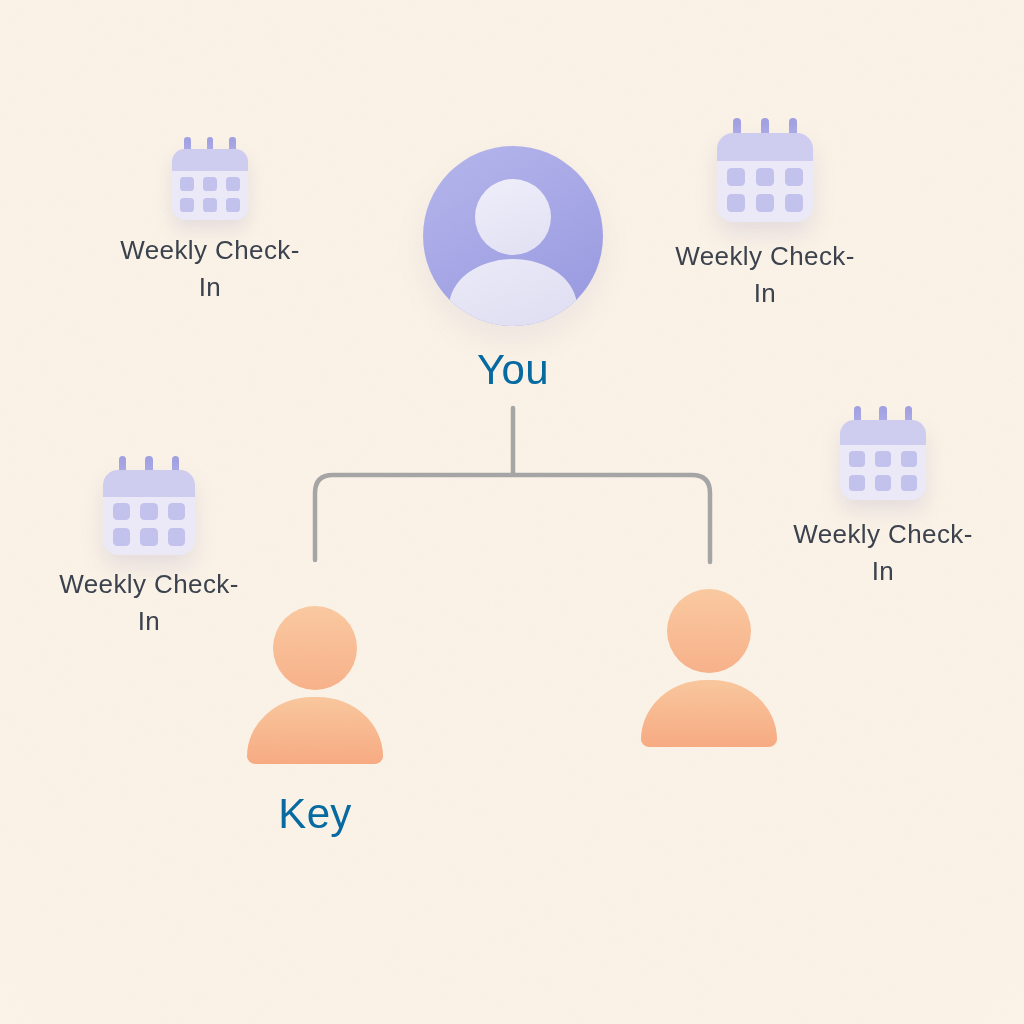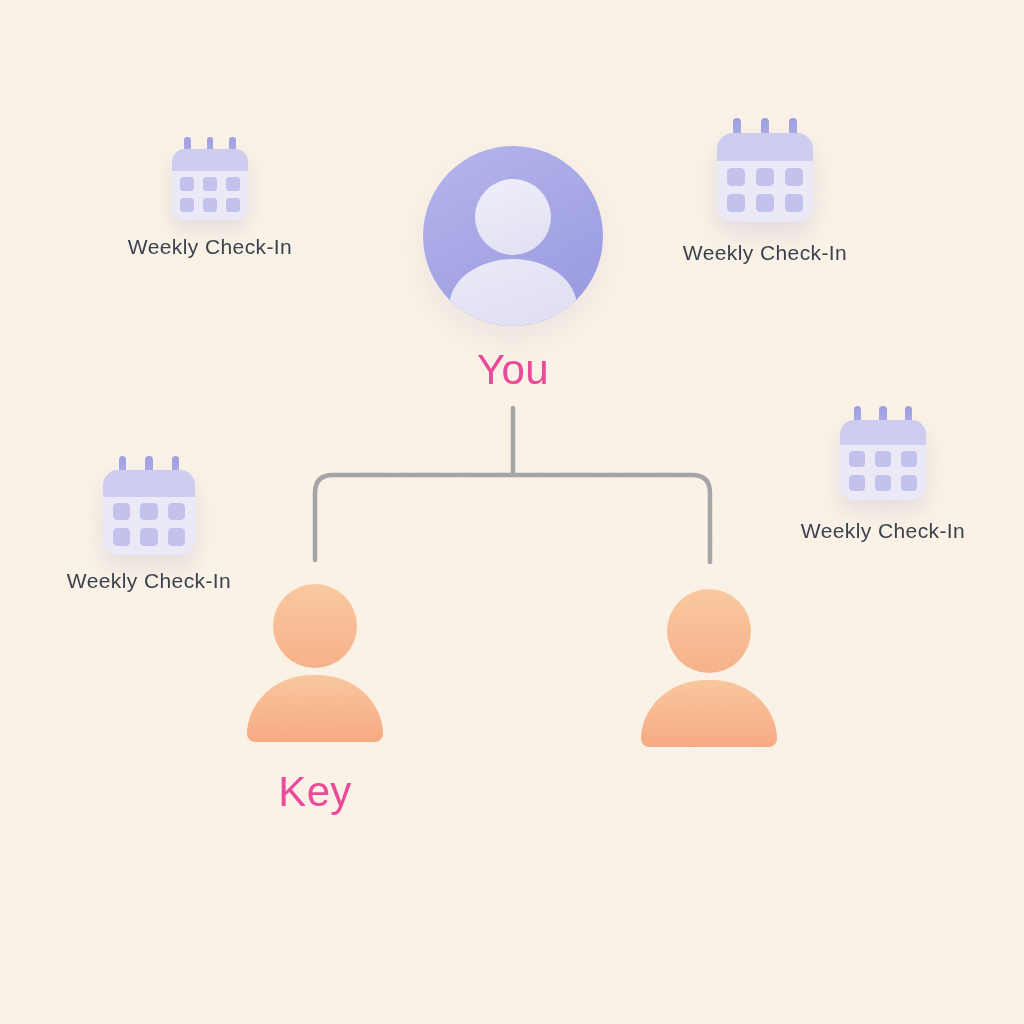--- a/index.html
+++ b/index.html
@@ -12,21 +12,21 @@
   .stage { position: relative; width: 1024px; height: 1024px; }
 
   
   .connector { position: absolute; inset: 0; width: 1024px; height: 1024px; }
   .connector path { fill: none; stroke: #a5a5a5; stroke-width: 4.5; stroke-linecap: round; }
 
   
   .node { position: absolute; display: flex; flex-direction: column; align-items: center; }
   .node-label {
     font-size: 42px; line-height: 1.05; letter-spacing: 0.3px;
-    color: #ec4899; text-align: center; white-space: nowrap;
+    color: #0369a1; text-align: center; white-space: nowrap;
   }
 
   
   .avatar {
     position: relative; width: 180px; height: 180px; border-radius: 50%;
     background: linear-gradient(150deg, #b3b3ec 8%, #9d9ee3 78%, #9697e0 100%);
     overflow: hidden;
     box-shadow: 0 14px 30px rgba(130, 120, 180, 0.10);
   }
   .av-head {
@@ -69,31 +69,31 @@
   .cal-grid {
     position: absolute; top: 4em; left: 0; right: 0; bottom: 0;
     display: grid; grid-template-columns: repeat(3, 1.8em); grid-auto-rows: 1.8em;
     gap: 0.85em 1.1em; justify-content: center; align-content: center;
   }
   .cal-cell { background: #c3c2ee; border-radius: 0.45em; }
 
   
   .annot { position: absolute; width: 230px; display: flex; flex-direction: column; align-items: center; }
   .annot-label {
-    text-align: center; font-size: 21px; line-height: 1.42; letter-spacing: 0.4px;
+    text-align: center; font-size: 26px; line-height: 1.42; letter-spacing: 0.4px;
     color: #39404c; width: 185px;
   }
   .annot-tl { left: 95px;  top: 137px; } .annot-tl .cal { font-size: 8px; }   .annot-tl .annot-label { margin-top: 12px; }
   .annot-tr { left: 650px; top: 118px; } .annot-tr .cal { font-size: 10px; }  .annot-tr .annot-label { margin-top: 16px; }
   .annot-ml { left: 34px;  top: 456px; } .annot-ml .cal { font-size: 9.5px; } .annot-ml .annot-label { margin-top: 11px; }
   .annot-mr { left: 768px; top: 406px; } .annot-mr .cal { font-size: 9px; }   .annot-mr .annot-label { margin-top: 16px; }
 
   
   .root-node   { left: 393px; top: 146px; width: 240px; }
-  .child-left  { left: 195px; top: 584px; width: 240px; align-items: center; }
+  .child-left  { left: 195px; top: 606px; width: 240px; align-items: center; }
   .child-right { left: 593px; top: 589px; width: 250px; }
 
   
   .grain { position: absolute; inset: 0; width: 1024px; height: 1024px; pointer-events: none; }
 </style>
 </head>
 <body>
 
 <div class="stage">
 

